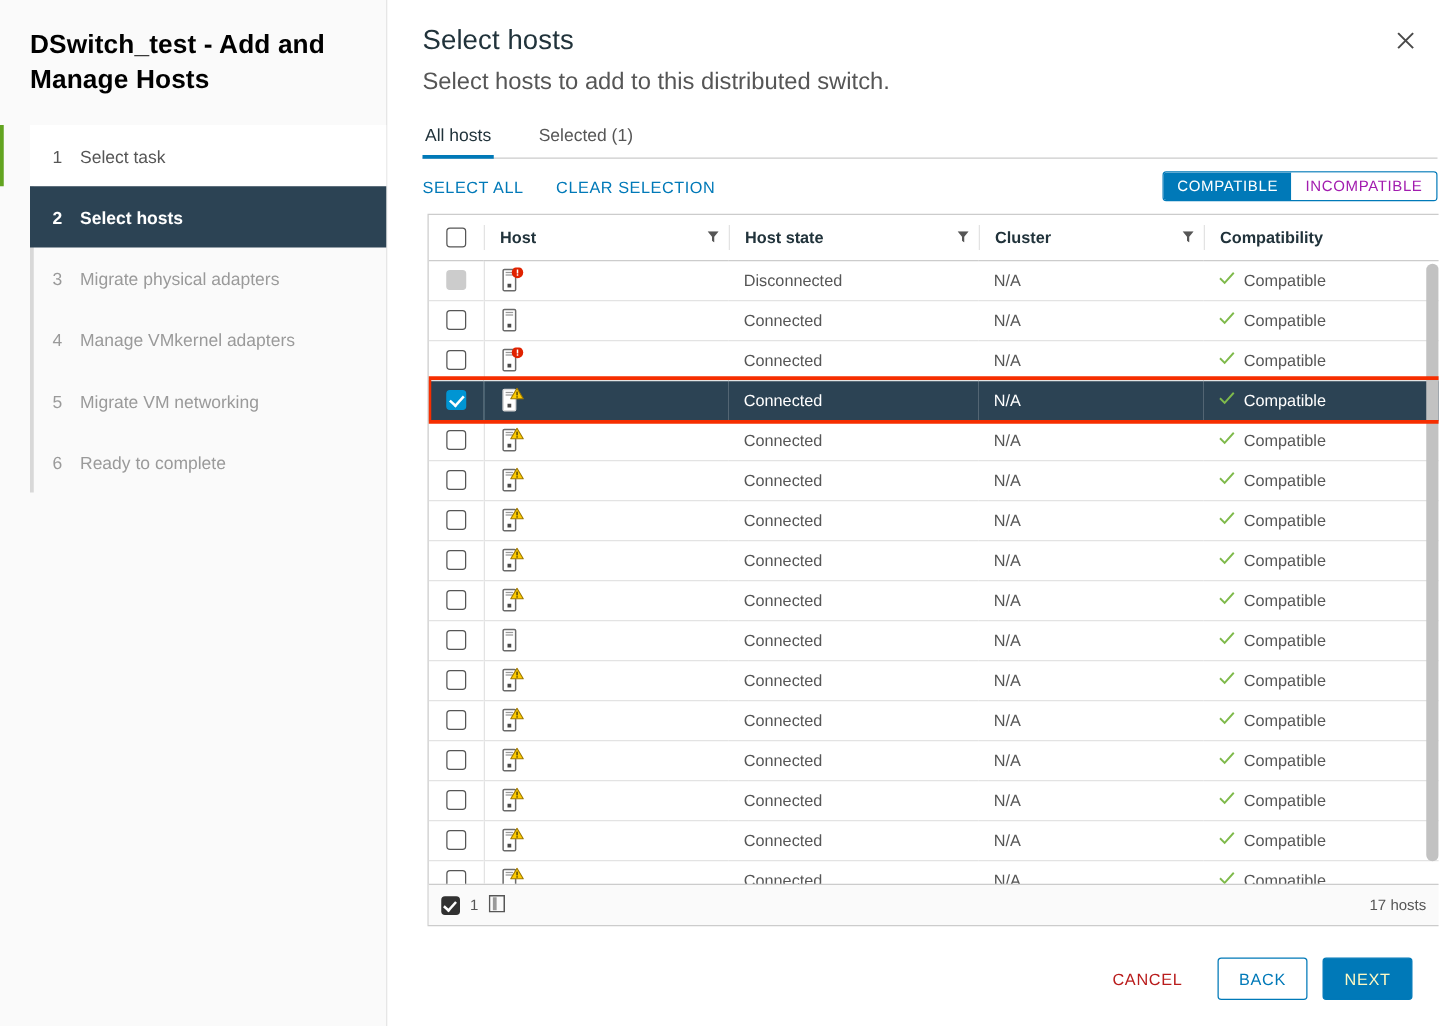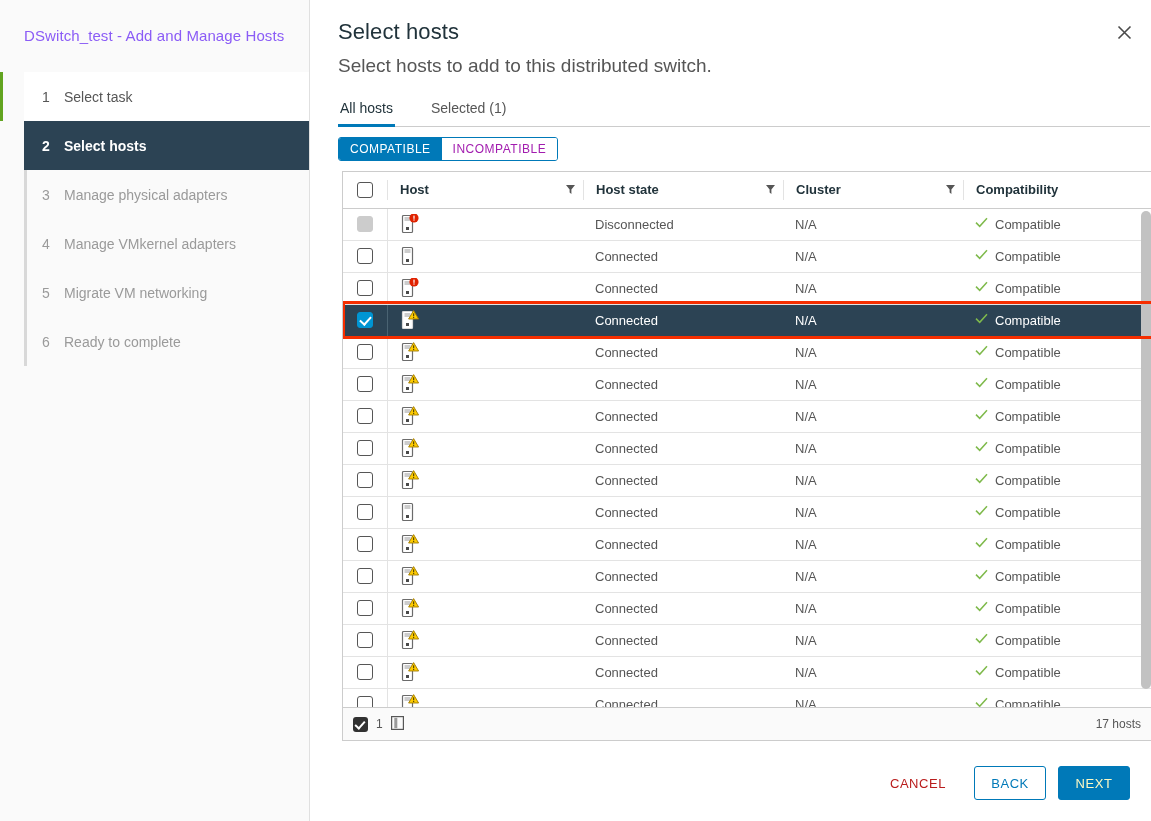--- a/index.html
+++ b/index.html
@@ -21,24 +21,24 @@
   
   .nav-pane {
     width: 310px;
     min-width: 310px;
     height: 821px;
     background: #fafafa;
     border-right: 1px solid #e0e0e0;
     position: relative;
   }
   .wizard-title {
-    font-size: 15px;
+    font-size: 21px;
     line-height: 28px;
-    color: #8b5cf6;
-    font-weight: 400;
+    color: #000000;
+    font-weight: 700;
     padding: 22px 24px 0 24px;
     letter-spacing: 0.1px;
   }
   .steps {
     margin-top: 22px;
     position: relative;
     padding-left: 24px;
   }
   .steps:before {
     content: "";
@@ -353,21 +353,21 @@
         <span>Select task</span>
       </div>
 
       <div class="step active">
         <span class="num">2</span>
         <span>Select hosts</span>
       </div>
 
       <div class="step">
         <span class="num">3</span>
-        <span>Manage physical adapters</span>
+        <span>Migrate physical adapters</span>
       </div>
 
       <div class="step">
         <span class="num">4</span>
         <span>Manage VMkernel adapters</span>
       </div>
 
       <div class="step">
         <span class="num">5</span>
         <span>Migrate VM networking</span>
@@ -391,20 +391,24 @@
 
     <div class="page-title">Select hosts</div>
     <div class="page-sub">Select hosts to add to this distributed switch.</div>
 
     <div class="tabs">
       <div class="tab active">All hosts</div>
       <div class="tab">Selected (1)</div>
     </div>
 
     <div class="toolbar">
+      <div class="tool-links">
+        <div class="link-btn">SELECT ALL</div>
+        <div class="link-btn">CLEAR SELECTION</div>
+      </div>
       <div class="seg">
         <div class="seg-btn on">COMPATIBLE</div>
         <div class="seg-btn">INCOMPATIBLE</div>
       </div>
     </div>
 
     <div class="grid">
       <div class="grid-scroll">
         <table class="hosts">
           <colgroup>

